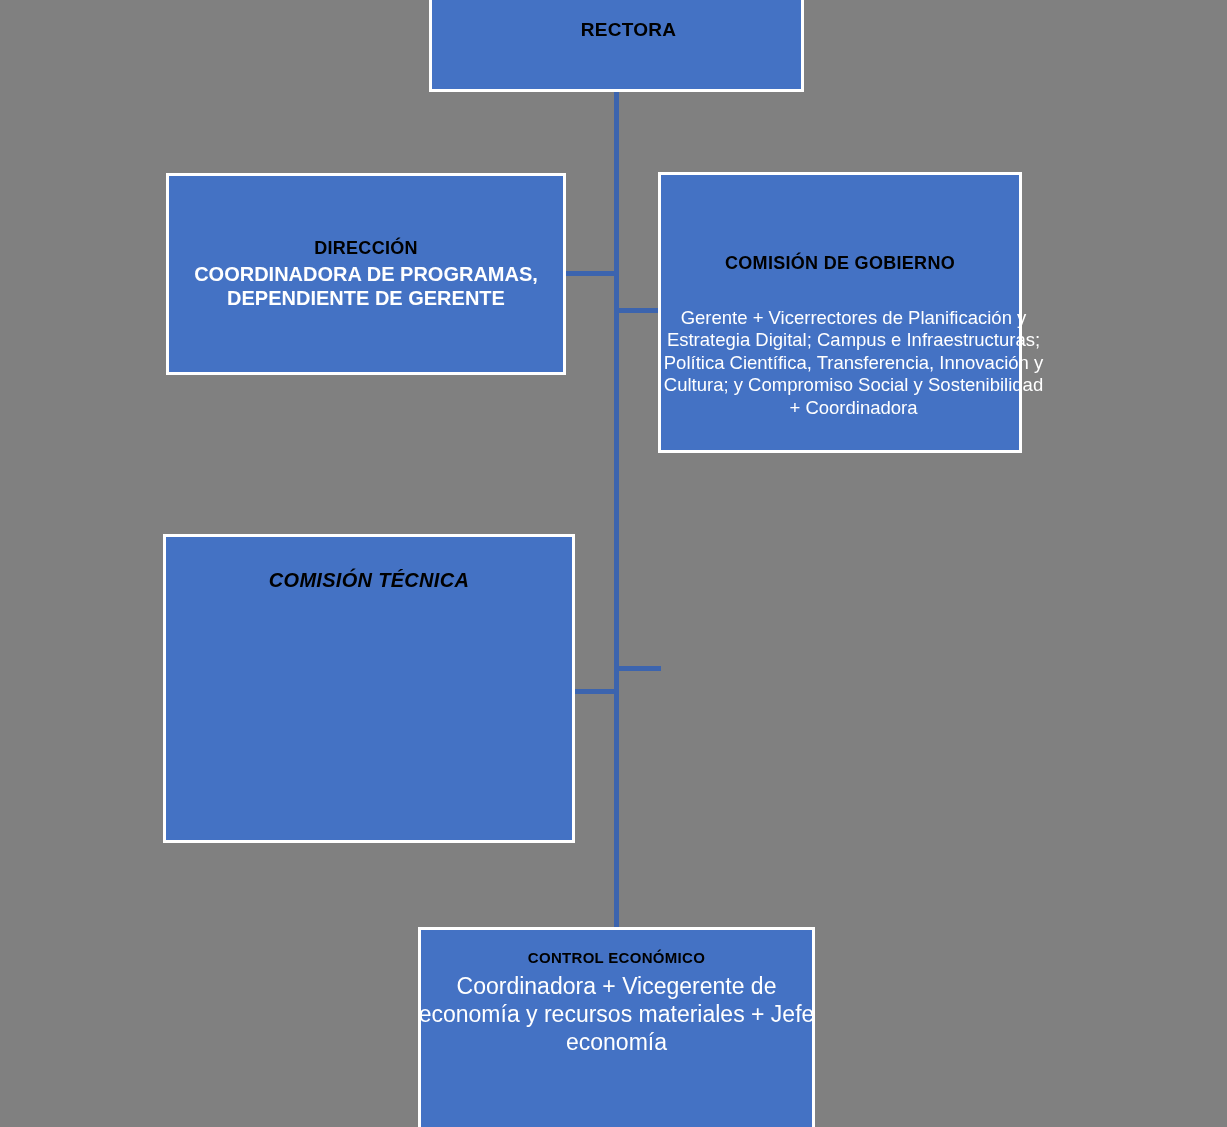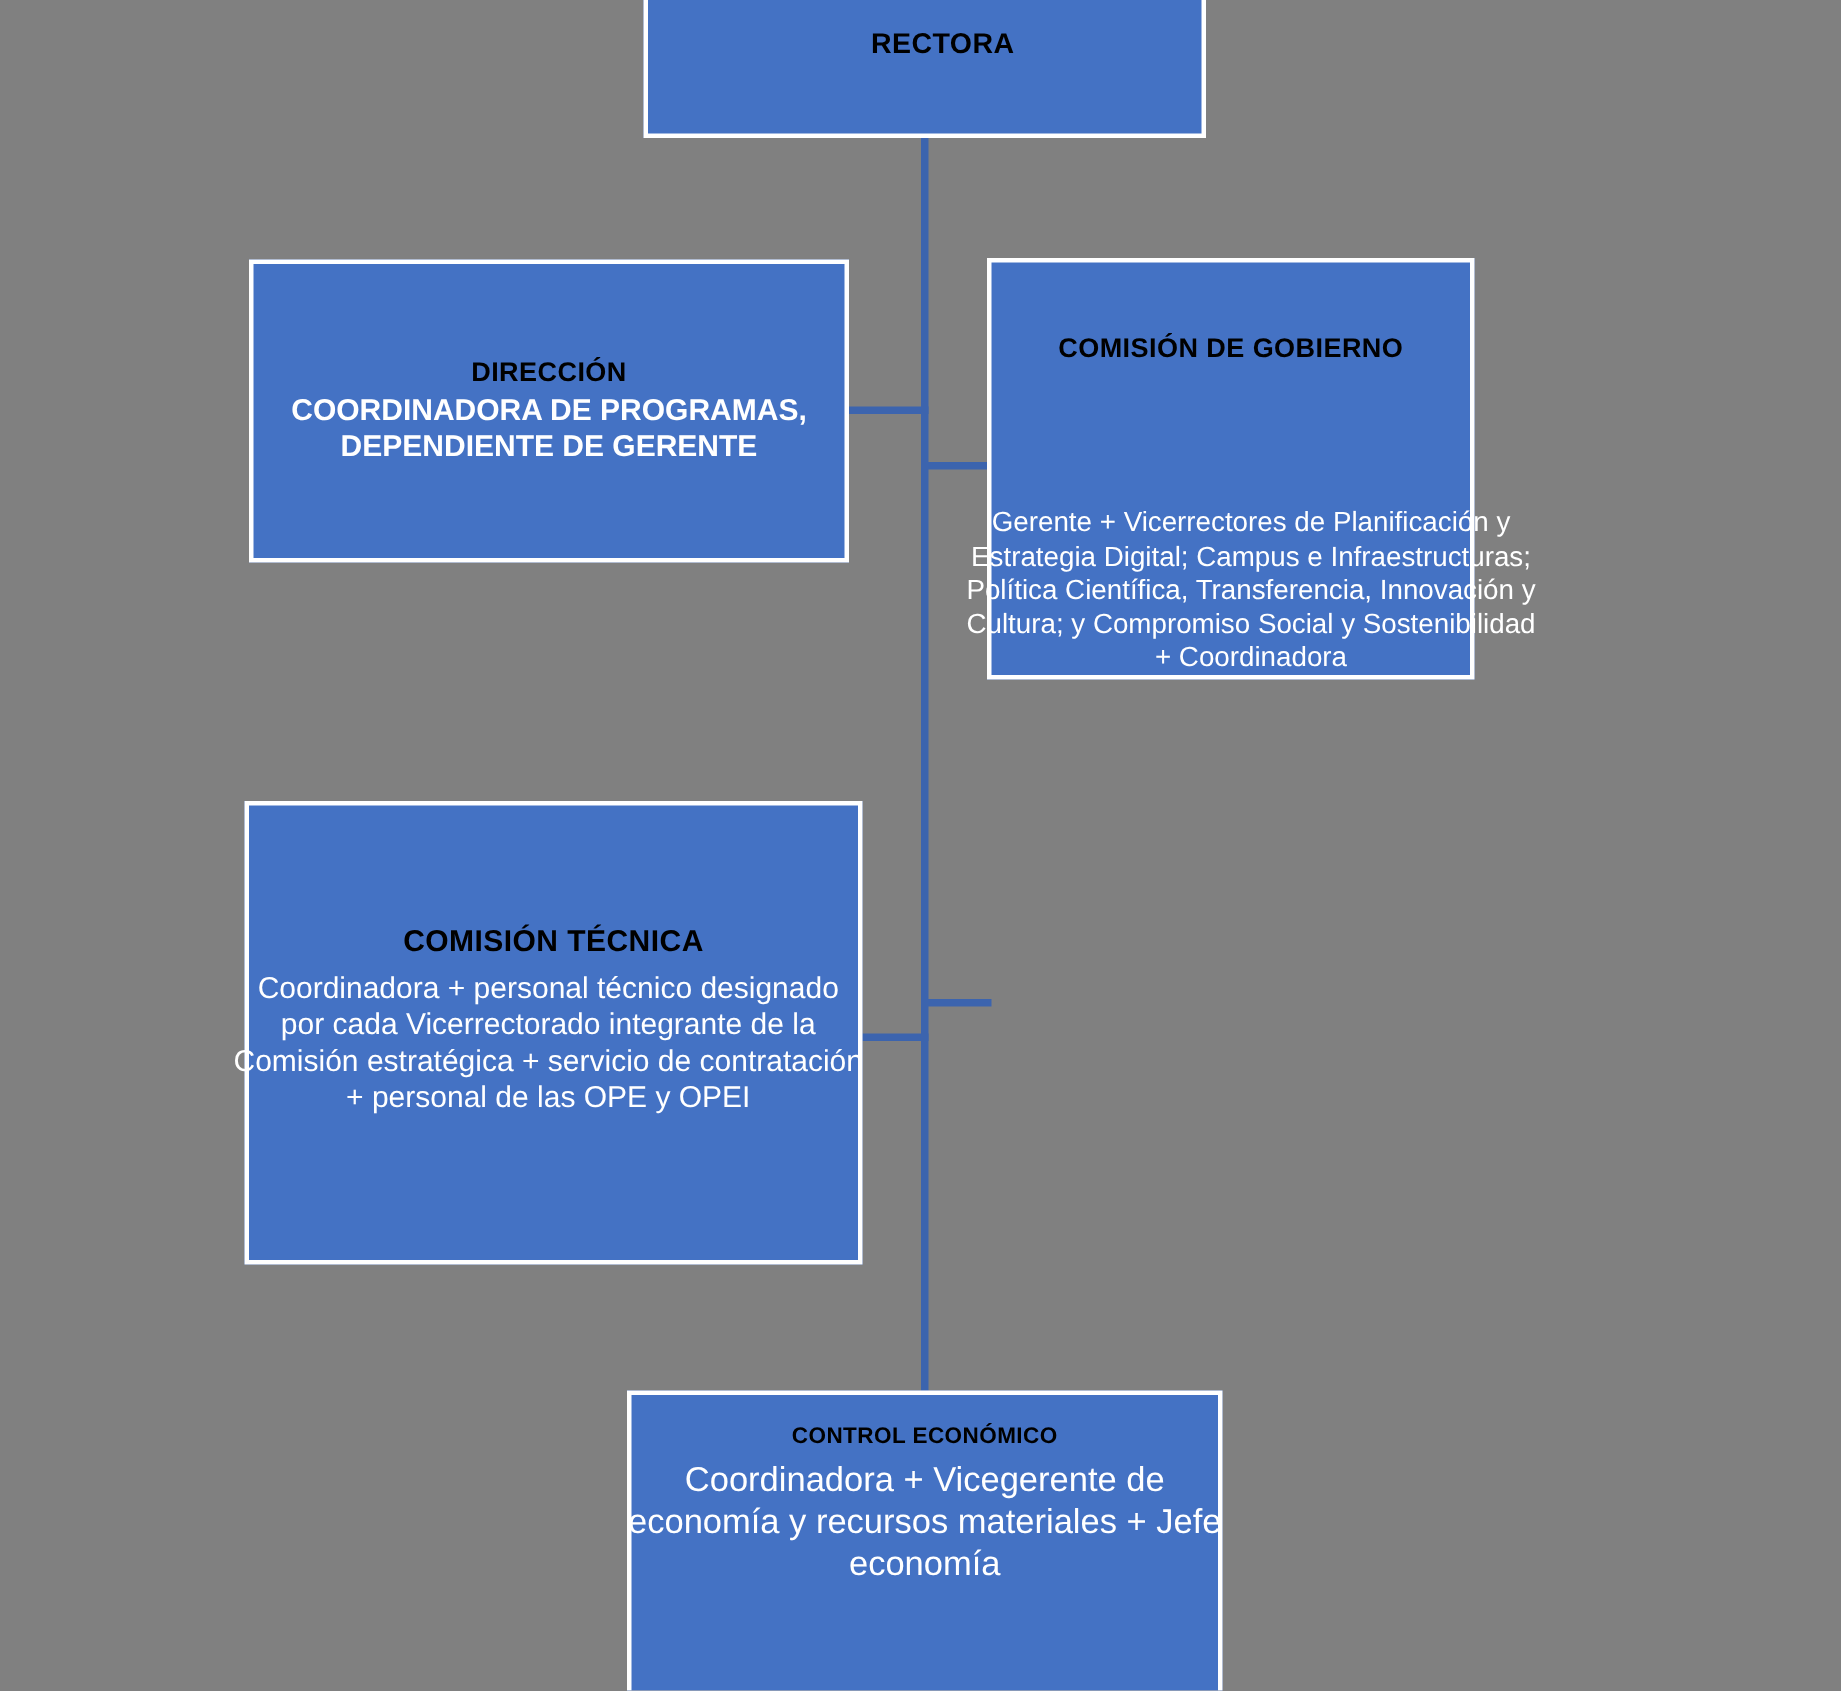--- a/index.html
+++ b/index.html
@@ -71,42 +71,43 @@
     font-size: 18px;
     margin-top: 62px;
   }
   #node-direccion .node-body {
     font-size: 20px;
     margin-top: 3px;
     font-weight: bold;
   }
 
   #node-comision-gobierno {
-    left: 658px; top: 172px; width: 325px; height: 281px;
-    justify-content: space-between;
+    left: 658px; top: 172px; width: 364px; height: 281px;
+    justify-content: center;
     gap: 29px;
   }
   #node-comision-gobierno .node-title {
     font-size: 18px;
     margin-top: 47px;
   }
   #node-comision-gobierno .node-body {
     font-size: 18.5px;
     margin-top: 4px;
     width: 382px;
     margin-left: 27px;
   }
 
   #node-comision-tecnica {
     left: 163px; top: 534px; width: 412px; height: 309px;
     justify-content: flex-start;
   }
   #node-comision-tecnica .node-title {
     font-size: 20px;
-    margin-top: 80px;
+    margin-top: 32px;
+    font-style: italic;
   }
   #node-comision-tecnica .node-body {
     font-size: 20px;
     margin-top: 7px;
     width: 420px;
     margin-left: -7px;
   }
 
   #node-coordinacion {
     left: 656px; top: 533px; width: 410px; height: 270px;
@@ -161,21 +162,20 @@
 DEPENDIENTE DE GERENTE</div>
   </div>
 
   <div class="node" id="node-comision-gobierno">
     <div class="node-title">COMISIÓN DE GOBIERNO</div>
     <div class="node-body">Gerente + Vicerrectores de Planificación y Estrategia Digital; Campus e Infraestructuras; Política Científica, Transferencia, Innovación y Cultura; y Compromiso Social y Sostenibilidad + Coordinadora</div>
   </div>
 
   <div class="node" id="node-comision-tecnica">
     <div class="node-title">COMISIÓN TÉCNICA</div>
-    <div class="node-body">Coordinadora + personal técnico designado por cada Vicerrectorado integrante de la Comisión estratégica + servicio de contratación + personal de las OPE y OPEI</div>
   </div>
 
 
   <div class="node" id="node-control-economico">
     <div class="node-title">CONTROL ECONÓMICO</div>
     <div class="node-body">Coordinadora + Vicegerente de economía y recursos materiales + Jefe economía</div>
   </div>
 
 </div>
 

